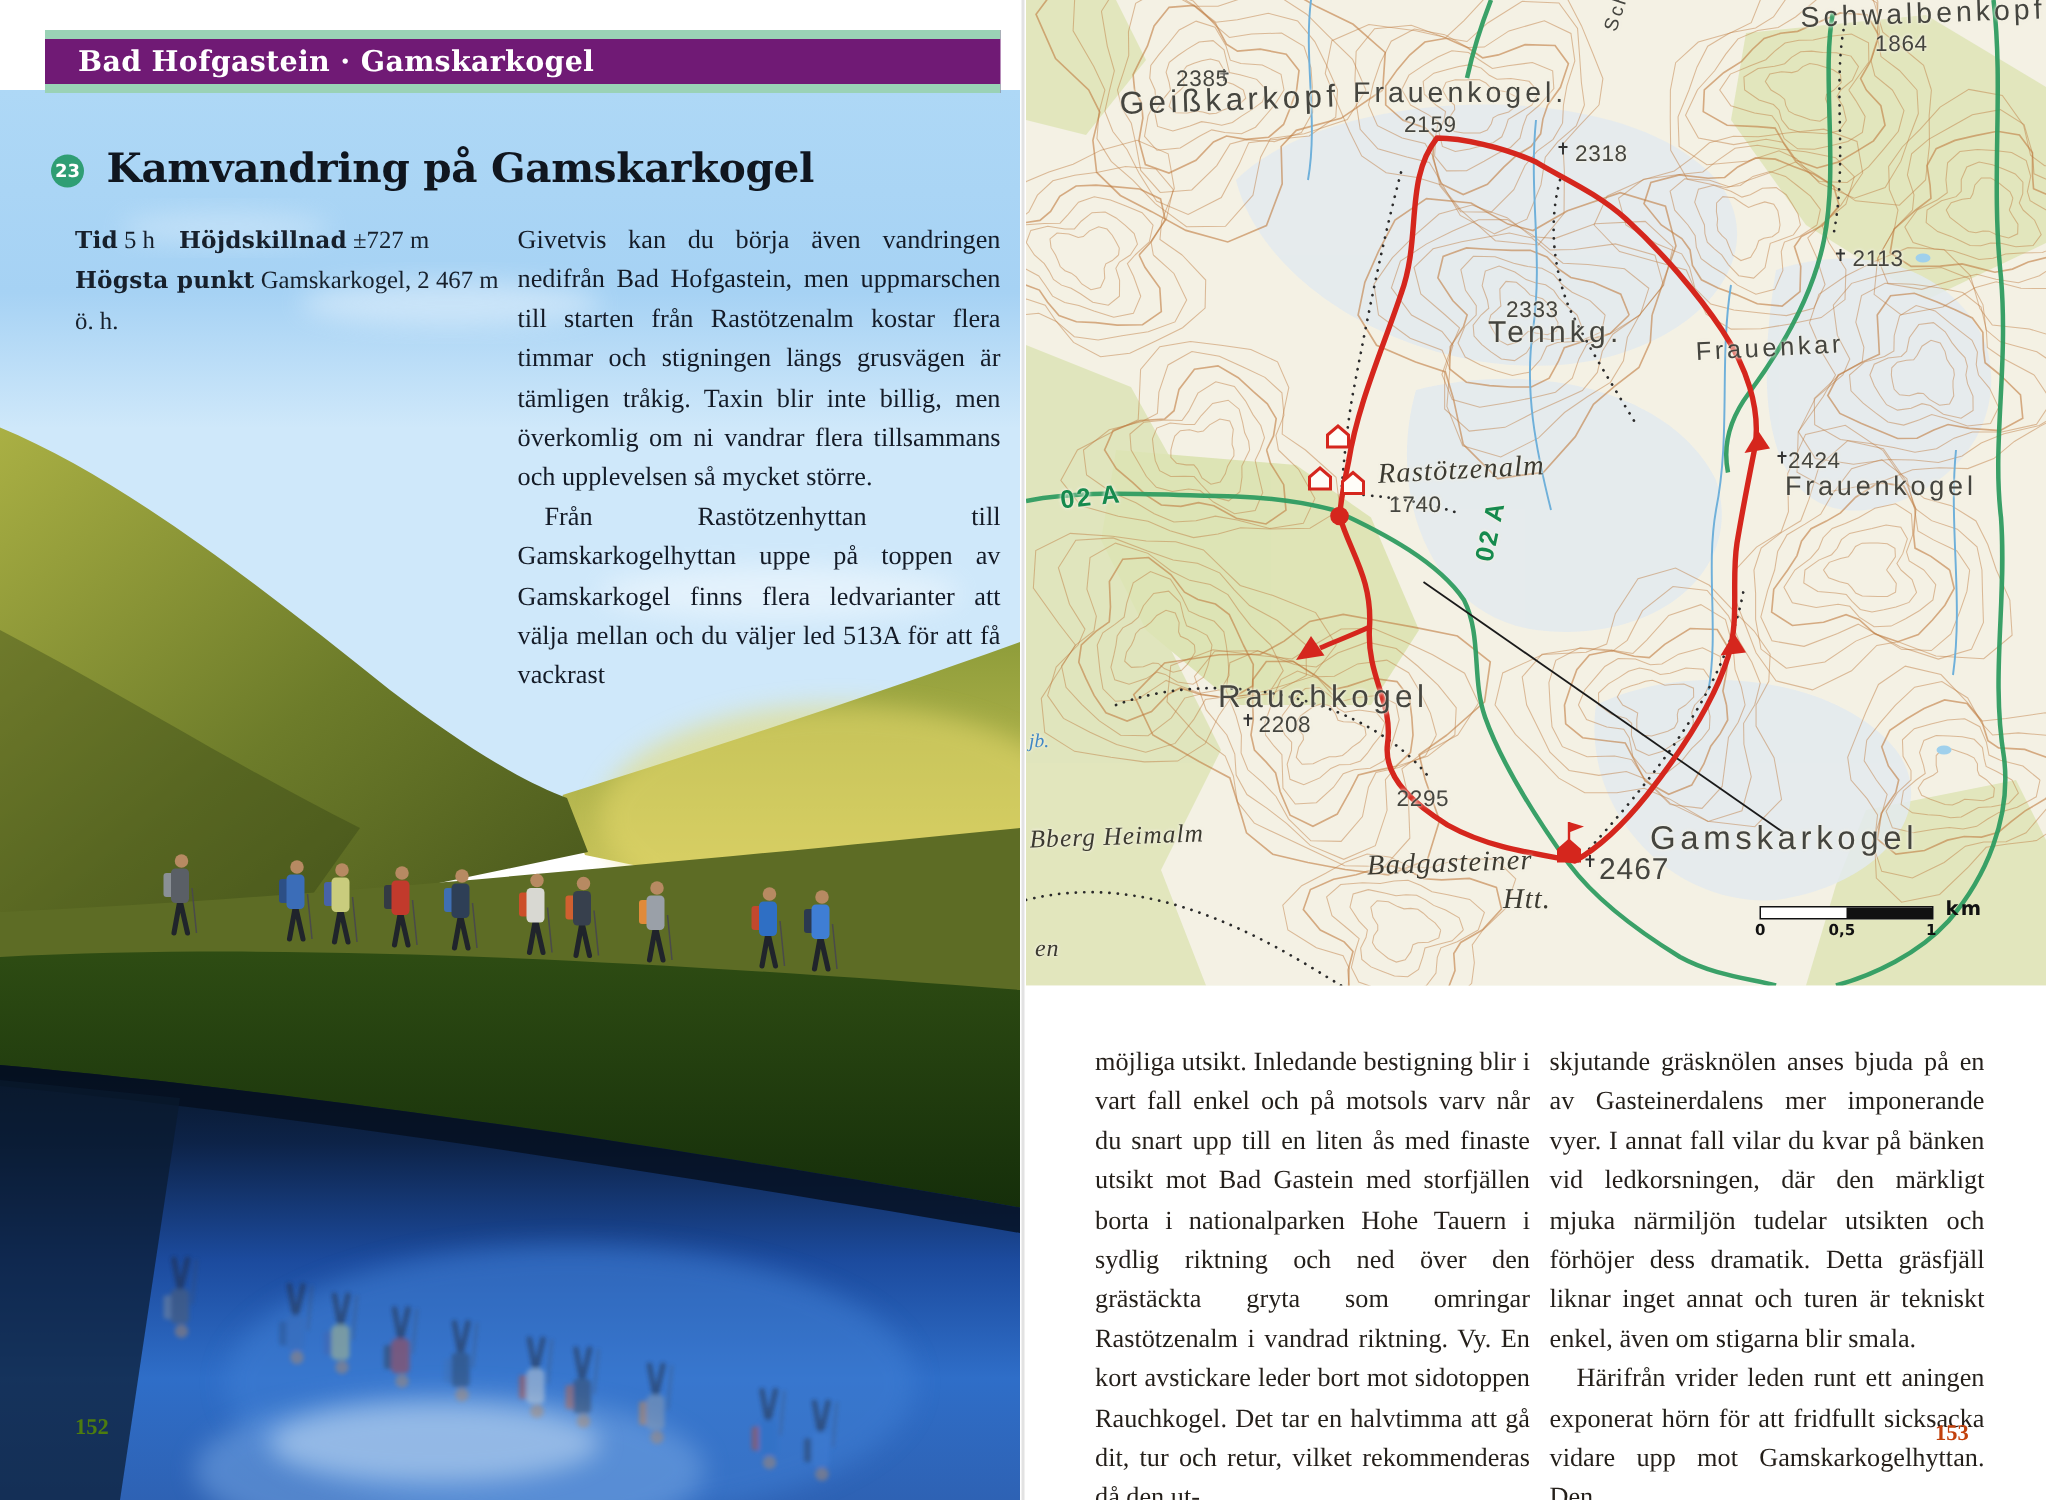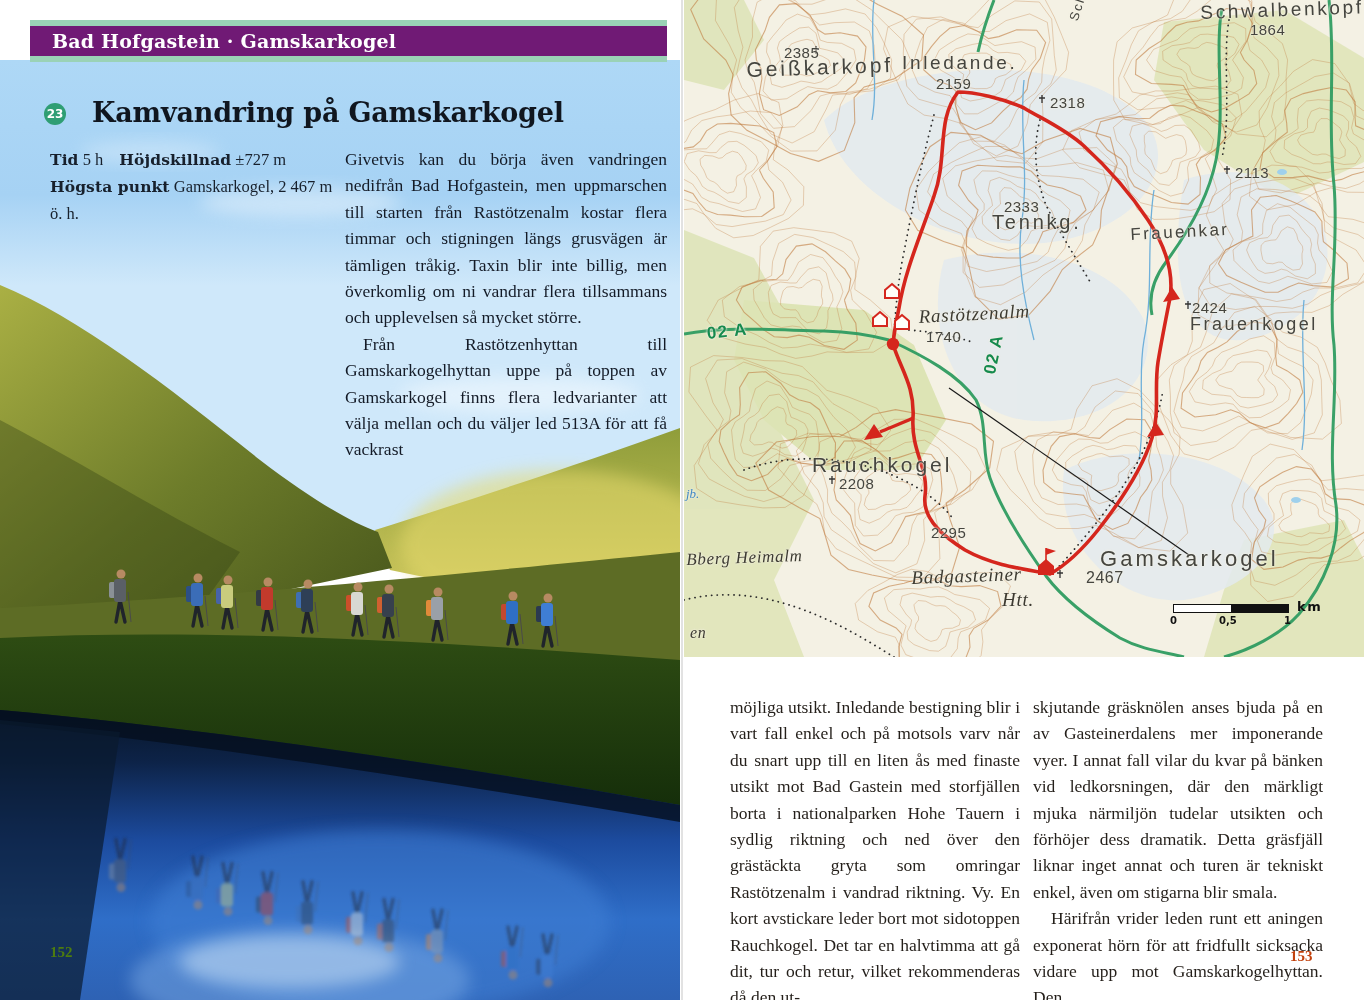--- a/index.html
+++ b/index.html
@@ -13,21 +13,21 @@
 
   
   .kicker-bar{position:absolute;left:30px;top:20px;width:637px;box-sizing:border-box;
     background:#701a75;border-top:6px solid #9ad2b6;border-bottom:6px solid #9ad2b6;
     height:42px;z-index:5;}
   .kicker-bar span{display:block;line-height:30px;padding-left:22px;color:#fff;
     font-family:"DejaVu Serif",serif;font-weight:700;font-size:19px;letter-spacing:.2px;}
   .photo{position:absolute;left:0;top:60px;width:680px;height:940px;z-index:1;}
   .photo svg{display:block;}
   .overlay{position:absolute;inset:0;z-index:6;pointer-events:none;}
-  .title-row{position:absolute;left:44px;top:97px;display:flex;align-items:center;gap:26px;}
+  .title-row{position:absolute;left:34px;top:97px;display:flex;align-items:center;gap:15px;}
   .badge{width:22px;height:22px;border-radius:50%;background:#2f9e74;color:#fff;
     font-family:"DejaVu Sans",sans-serif;font-weight:700;font-size:12px;
     display:flex;align-items:center;justify-content:center;margin-top:3px;}
   .title-text{font-family:"DejaVu Serif",serif;font-weight:700;font-size:27px;
     color:#10161f;letter-spacing:-.2px;}
   .facts{position:absolute;left:50px;top:146px;width:296px;color:#17202c;
     font-size:16.5px;line-height:27px;}
   .facts p{margin:0;}
   .facts b{font-family:"DejaVu Serif",serif;font-size:15.5px;letter-spacing:.1px;}
   .facts .gap{margin-left:16px;}
@@ -479,21 +479,21 @@
             <path d="M362,566 V548" stroke="#d5261d" stroke-width="1.6"></path>
             <polygon points="362,548 372,551 362,555" fill="#d5261d"></polygon>
             <path d="M354,566 l8,-7 8,7 v9 h-16 z" fill="#d5261d"></path>
           </g>
           <circle cx="209" cy="344" r="6.2" fill="#d5261d"></circle>
         </g>
       </svg>
       <div class="map-labels">
           <div class="mlabel ml-elev" style="left: 100px; top: 44px; font-size: 15px;">2385</div>
           <div class="mlabel ml-peak" style="left: 62px; top: 58px; font-size: 21px; transform: rotate(-2deg);">Geißkarkopf</div>
-          <div class="mlabel ml-peak" style="left: 218px; top: 52px; font-size: 19px;">Inledande.</div>
+          <div class="mlabel ml-peak" style="left: 218px; top: 52px; font-size: 19px;">Frauenkogel.</div>
           <div class="mlabel ml-elev" style="left: 252px; top: 75px; font-size: 15px;">2159</div>
           <div class="mlabel ml-peak" style="left: 516px; top: 2px; font-size: 19px; transform: rotate(-2deg);">Schwalbenkopf</div>
           <div class="mlabel ml-elev" style="left: 566px; top: 21px; font-size: 15px;">1864</div>
           <div class="mlabel ml-peak" style="left: 382px; top: 18px; font-size: 13px; transform: rotate(-72deg);">Schrottw.</div>
           <div class="mlabel ml-elev" style="left: 366px; top: 94px; font-size: 15px;">2318</div>
           <div class="mlabel ml-elev" style="left: 551px; top: 164px; font-size: 15px;">2113</div>
           <div class="mlabel ml-elev" style="left: 320px; top: 198px; font-size: 15px;">2333</div>
           <div class="mlabel ml-peak" style="left: 308px; top: 211px; font-size: 20px;">Tennkg.</div>
           <div class="mlabel ml-peak" style="left: 446px; top: 225px; font-size: 17px; transform: rotate(-3deg);">Frauenkar</div>
           <div class="mlabel ml-elev" style="left: 508px; top: 299px; font-size: 15px;">2424</div>
@@ -502,21 +502,21 @@
           <div class="mlabel ml-elev" style="left: 242px; top: 328px; font-size: 15px;">1740</div>
           <div class="mlabel ml-green" style="left: 22px; top: 324px; font-size: 17px; transform: rotate(-6deg);">02 A</div>
           <div class="mlabel ml-green" style="left: 296px; top: 372px; font-size: 17px; transform: rotate(-78deg);">02 A</div>
           <div class="mlabel ml-peak" style="left: 128px; top: 453px; font-size: 21px;">Rauchkogel</div>
           <div class="mlabel ml-elev" style="left: 155px; top: 475px; font-size: 15px;">2208</div>
           <div class="mlabel ml-elev" style="left: 247px; top: 524px; font-size: 15px;">2295</div>
           <div class="mlabel ml-alm" style="left: 2px; top: 550px; font-size: 17px; transform: rotate(-2deg);">Bberg Heimalm</div>
           <div class="mlabel ml-alm" style="left: 227px; top: 567px; font-size: 19px; transform: rotate(-2deg);">Badgasteiner</div>
           <div class="mlabel ml-alm" style="left: 318px; top: 589px; font-size: 19px;">Htt.</div>
           <div class="mlabel ml-peak" style="left: 416px; top: 546px; font-size: 22px;">Gamskarkogel</div>
-          <div class="mlabel ml-elev" style="left: 382px; top: 569px; font-size: 16px; margin-left: 20px;">2467</div>
+          <div class="mlabel ml-elev" style="left: 382px; top: 569px; font-size: 20px;">2467</div>
           <div class="mlabel ml-blue" style="left: 2px; top: 486px; font-size: 13px;">jb.</div>
           <div class="mlabel ml-alm" style="left: 6px; top: 624px; font-size: 16px;">en</div>
         </div>
       <div class="scalebar">
         <div class="sb-bar">
             <span class="sb-black"></span>
           </div>
         <span class="sb-0">0</span>
         <span class="sb-h">0,5</span>
         <span class="sb-1">1</span>

